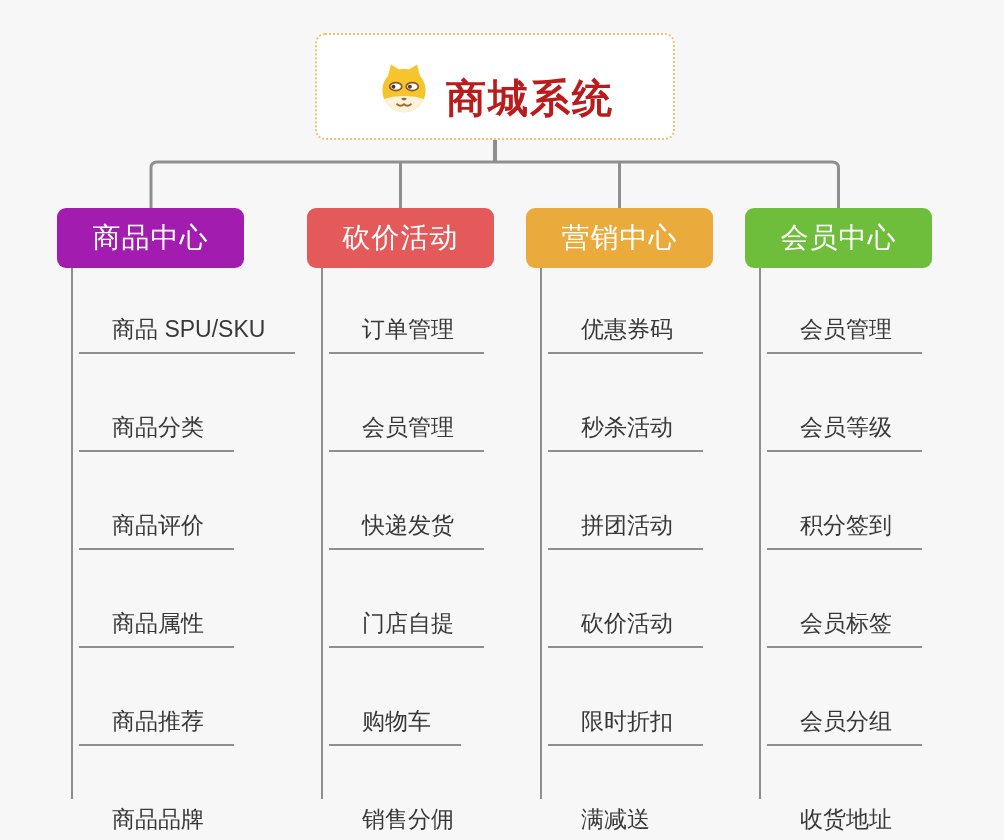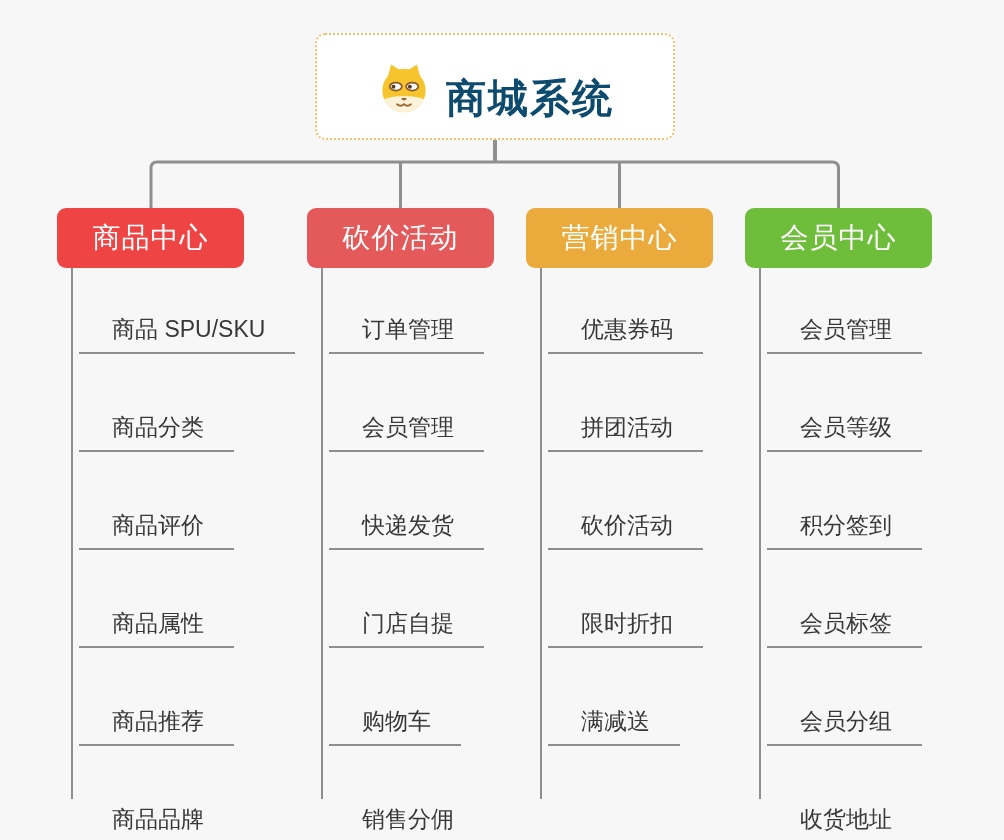--- a/index.html
+++ b/index.html
@@ -75,25 +75,25 @@
         <circle cx="32" cy="34" r="25" fill="#F6C52E"></circle>
         <path d="M5 45 Q32 36 59 45 L59 60 L5 60 Z" fill="#FCF3DA" clip-path="url(#headClip)"></path>
         <ellipse cx="22.5" cy="29.5" rx="7" ry="4.6" fill="#ffffff" stroke="#8A5A28" stroke-width="2"></ellipse>
         <ellipse cx="41.5" cy="29.5" rx="7" ry="4.6" fill="#ffffff" stroke="#8A5A28" stroke-width="2"></ellipse>
         <circle cx="19.8" cy="29.8" r="2.3" fill="#5C3A1A"></circle>
         <circle cx="38.8" cy="29.8" r="2.3" fill="#5C3A1A"></circle>
         <path d="M28.5 43.5 Q32 41.5 35.5 43.5 Q32 47.5 28.5 43.5 Z" fill="#9A6A33"></path>
         <path d="M24 50 Q28 53.5 32 50 Q36 53.5 40 50" stroke="#9A6A33" stroke-width="2.2" fill="none" stroke-linecap="round"></path>
       </svg>
     </span>
-    <span class="root-title" style="color: #0c4a6e; margin-top: 24px;">商城系统</span>
+    <span class="root-title" style="color: #b91c1c; margin-top: 24px;">商城系统</span>
   </div>
 
   <div class="branch" style="left:57px">
-    <div class="bnode" style="background-color: #ef4444;">
+    <div class="bnode" style="background-color: #a21caf;">
       <span>商品中心</span>
     </div>
     <div class="trunk"></div>
     <div class="leaves">
       <div class="leaf">
           <span>商品 SPU/SKU</span>
         </div>
       <div class="leaf">
           <span>商品分类</span>
         </div>
@@ -142,20 +142,23 @@
   <div class="branch" style="left:526px">
     <div class="bnode" style="background-color: rgb(235, 171, 60); align-items: center;">
       <span>营销中心</span>
     </div>
     <div class="trunk"></div>
     <div class="leaves">
       <div class="leaf">
           <span>优惠券码</span>
         </div>
       <div class="leaf">
+          <span>秒杀活动</span>
+        </div>
+      <div class="leaf">
           <span>拼团活动</span>
         </div>
       <div class="leaf">
           <span>砍价活动</span>
         </div>
       <div class="leaf">
           <span>限时折扣</span>
         </div>
       <div class="leaf">
           <span>满减送</span>

